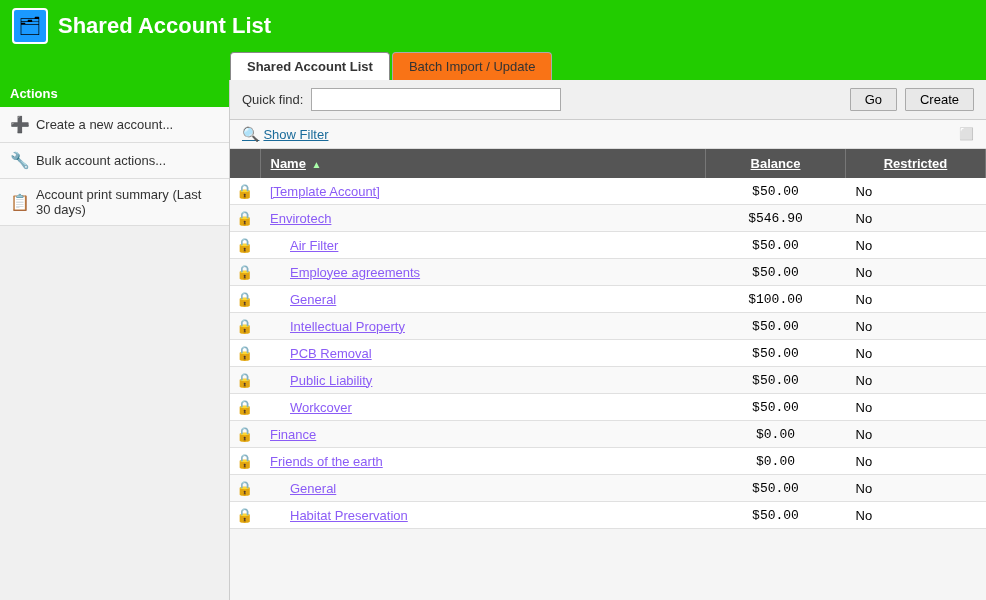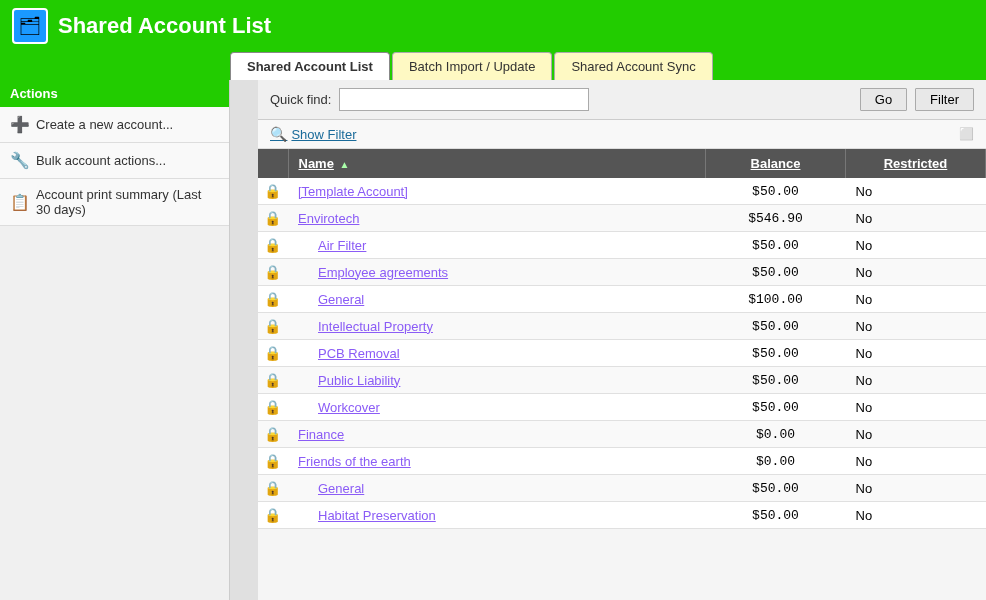--- a/index.html
+++ b/index.html
@@ -30,41 +30,40 @@
     
     #tabs {
       background: #22cc00;
       padding: 0 0 0 230px;
       display: flex;
       align-items: flex-end;
       padding-bottom: 0;
     }
     .tab {
       padding: 6px 16px;
-      background: #fef9c3;
+      background: #f97316;
       border: 1px solid #aaa;
       border-bottom: none;
       cursor: pointer;
       font-size: 13px;
       color: #333;
       border-radius: 4px 4px 0 0;
       margin-right: 2px;
     }
     .tab.active {
       background: #fff;
       font-weight: bold;
       border-color: #888;
     }
 
     
     #main {
       display: flex;
       height: calc(600px - 80px);
       background: #e0e0e0;
-      gap: 28px;
     }
 
     
     #sidebar {
       width: 230px;
       min-width: 230px;
       background: #f0f0f0;
       border-right: 1px solid #ccc;
       padding: 0;
     }
@@ -219,21 +218,20 @@
 <body>
 
 <div id="header">
   <div id="header-icon">🗂</div>
   <div id="header-title">Shared Account List</div>
 </div>
 
 <div id="tabs">
   <div class="tab active">Shared Account List</div>
   <div class="tab">Batch Import / Update</div>
-  <div class="tab">Shared Account Sync</div>
 </div>
 
 <div id="main">
 
   <div id="sidebar">
     <div id="sidebar-title">Actions</div>
     <div class="sidebar-item">
       <span class="sidebar-icon sidebar-icon-add">➕</span>
       <span>Create a new account...</span>
     </div>
@@ -247,21 +245,21 @@
     </div>
   </div>
 
   <div id="content">
 
     <div id="quickfind-bar">
       <label id="quickfind-label">Quick find:</label>
       <input id="quickfind-input" type="text" placeholder="" style="">
       <div class="qf-spacer"></div>
       <button class="qf-btn">Go</button>
-      <button class="qf-btn">Filter</button>
+      <button class="qf-btn">Create</button>
     </div>
 
     <div id="filter-bar">
       <a id="show-filter-link">
         <span id="show-filter-icon">🔍</span>
         <span>Show Filter</span>
       </a>
       <span id="filter-expand-icon">⬜</span>
     </div>
 

